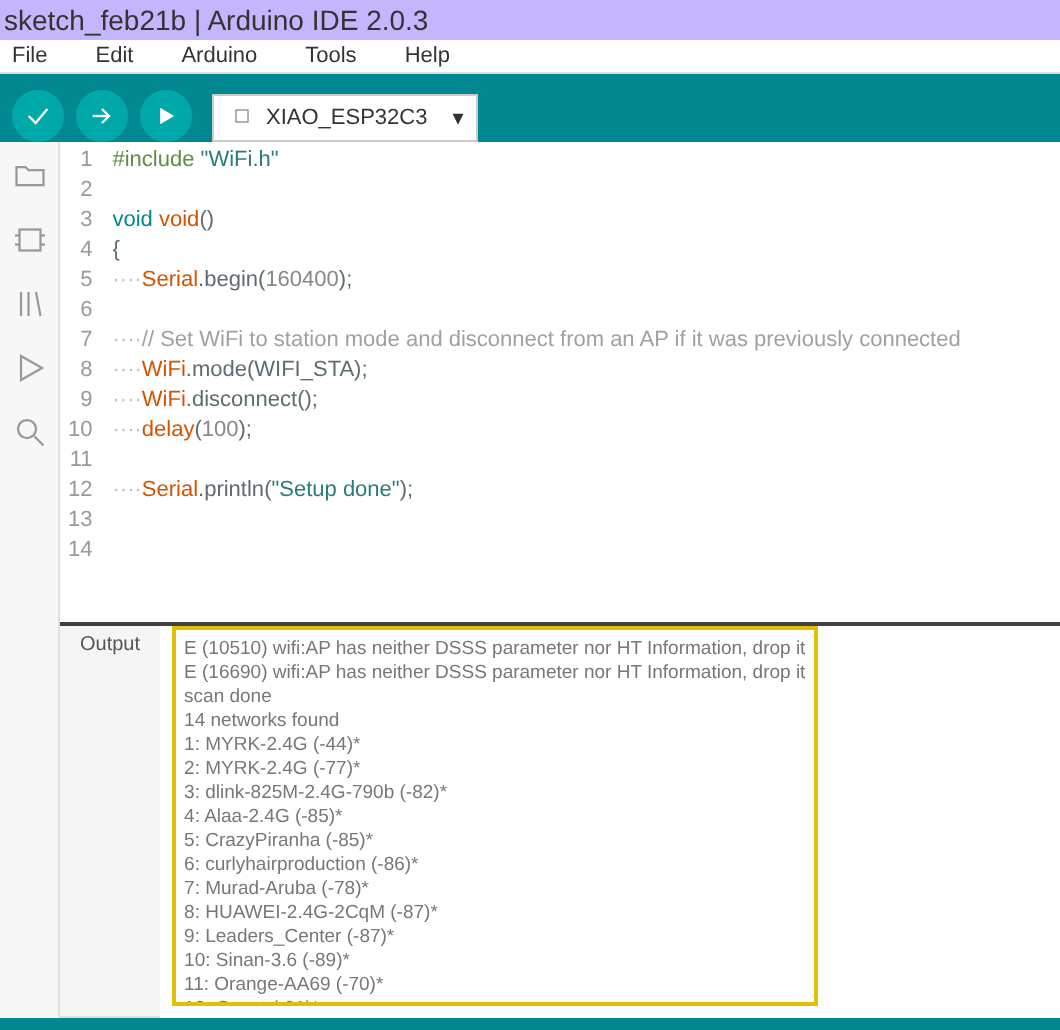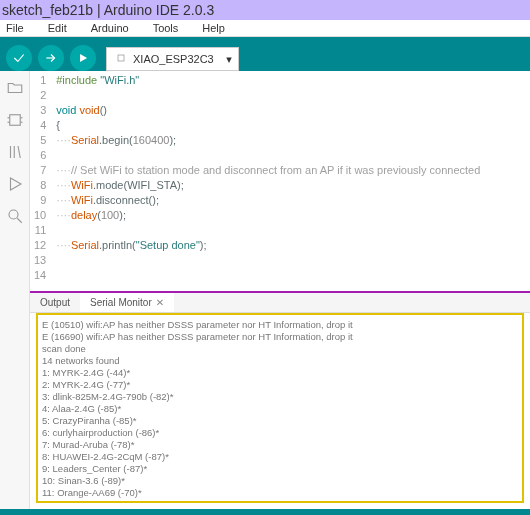--- a/index.html
+++ b/index.html
@@ -24,21 +24,21 @@
 .gutter{background:#fff;color:#999;text-align:right;padding:2px 6px 2px 4px;user-select:none}
 .codelines{padding:2px 4px;white-space:pre}
 .kw-inc{color:#5e8f3e}
 .kw-str{color:#2a7b7b}
 .kw-void{color:#00878f}
 .kw-fn{color:#d35400}
 .kw-num{color:#888}
 .kw-com{color:#a0a0a0}
 .kw-dot{color:#c0c0c0}
 .kw-punc{color:#5e6c70}
-.bottom{border-top:2px solid #a21caf;display:flex;flex-direction:column;position:relative}
+.bottom{border-top:2px solid #404040;display:flex;flex-direction:row;position:relative}
 .btabs{display:flex;background:#f5f5f5;border-bottom:1px solid #ddd;font-size:10px}
 .btab{padding:4px 10px;color:#555;cursor:pointer}
 .btab.active{background:#fff}
 .btab .close{margin-left:4px;color:#888}
 .msgbox{margin:6px;border:1px solid #ccc;border-radius:2px;padding:4px 6px;color:#999;font-size:10px}
 .serial-out{margin:0 6px 6px 6px;border:2px solid #e0c000;padding:4px;font-family:Consolas,monospace;font-size:9.5px;line-height:12px;color:#777;height:190px;overflow:hidden;white-space:pre}
 .statusbar{background:#00878f;height:6px}
 </style>
 </head>
 <body>
@@ -119,21 +119,20 @@
 <span class="kw-dot">····</span><span class="kw-fn">delay</span><span class="kw-punc">(</span><span class="kw-num">100</span><span class="kw-punc">);</span>
 
 <span class="kw-dot">····</span><span class="kw-fn">Serial</span><span class="kw-punc">.println</span><span class="kw-punc">(</span><span class="kw-str">"Setup done"</span><span class="kw-punc">);</span>
 
 </div>
   </div>
 
   <div class="bottom">
    <div class="btabs">
     <div class="btab">Output</div>
-    <div class="btab active"><span>Serial Monitor</span><span class="close">✕</span></div>
    </div>
    <div class="serial-out"><span>E (10510) wifi:AP has neither DSSS parameter nor HT Information, drop it</span>
 <span>E (16690) wifi:AP has neither DSSS parameter nor HT Information, drop it</span>
 <span>scan done</span>
 <span>14 networks found</span>
 <span>1: MYRK-2.4G (-44)*</span>
 <span>2: MYRK-2.4G (-77)*</span>
 <span>3: dlink-825M-2.4G-790b (-82)*</span>
 <span>4: Alaa-2.4G (-85)*</span>
 <span>5: CrazyPiranha (-85)*</span>

